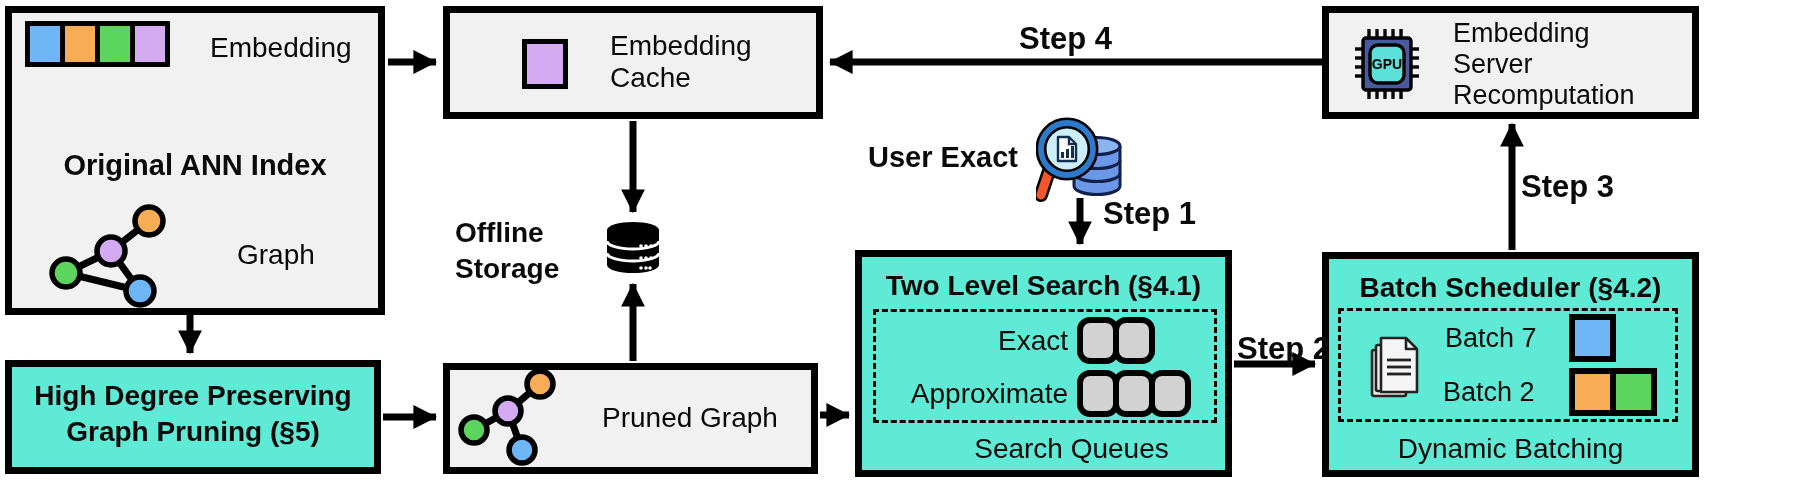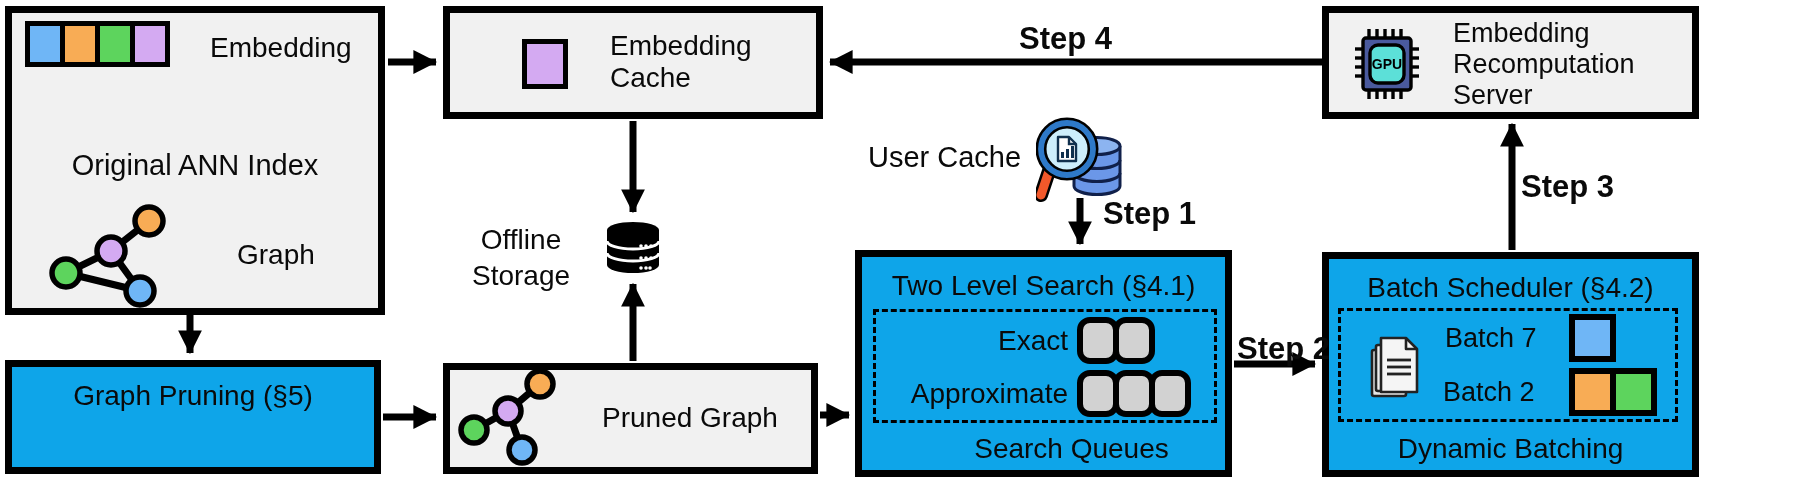--- a/index.html
+++ b/index.html
@@ -2,23 +2,23 @@
 <html><head>
 <meta charset="utf-8">
 <style>
   html,body{margin:0;padding:0;background:#ffffff;}
   #canvas{
     position:relative;width:1754px;height:481px;background:#ffffff;overflow:hidden;
     font-family:"Liberation Sans", sans-serif;color:#0a0a0a;
   }
   .box{position:absolute;border:7px solid #000;box-sizing:border-box;}
   .bg-light{background:#f1f1f1;}
-  .bg-gray{background:#0ea5e9;}
+  .bg-gray{background:#5eead4;}
   .lbl{position:absolute;font-size:28px;line-height:1.15;white-space:nowrap;}
-  .bold{font-weight:normal;}
+  .bold{font-weight:bold;}
   .center{text-align:center;}
   .step{position:absolute;font-size:31px;font-weight:bold;white-space:nowrap;}
   .wires{position:absolute;left:0;top:0;}
   
   .emb-strip{position:absolute;display:flex;}
   .emb-cell{width:40px;height:46px;border:5px solid #000;box-sizing:border-box;margin-left:-5px;}
   .emb-cell:first-child{margin-left:0;}
   
   .tls-row{display:flex;align-items:center;height:53px;}
   .tls-label{display:inline-block;width:192px;text-align:right;font-size:28px;}
@@ -82,21 +82,21 @@
   </div>
 
   <div class="box bg-light" style="left:443px;top:6px;width:380px;height:113px;">
     <div style="position:absolute;left:72px;top:26px;width:46px;height:50px;background:#d4aaf2;border:5px solid #000;box-sizing:border-box;"></div>
     <div class="lbl" style="left:160px;top:17px;">
       <div>Embedding</div>
       <div>Cache</div>
     </div>
   </div>
 
-  <div class="lbl bold" style="left:455px;top:215px;width:132px;text-align:center;line-height:1.28;margin-top:7px;">
+  <div class="lbl bold" style="left:455px;top:215px;width:132px;text-align:left;line-height:1.28;">
     <div>Offline</div>
     <div>Storage</div>
   </div>
   <svg class="icon" style="left:605px;top:220px;" width="56" height="56" viewBox="0 0 56 56">
     <path d="M2,10 v35 a26,8 0 0 0 52,0 V10" fill="#000"></path>
     <ellipse cx="28" cy="10" rx="26" ry="8" fill="#000"></ellipse>
     <path d="M2,21 a26,8 0 0 0 52,0" fill="none" stroke="#fff" stroke-width="3"></path>
     <path d="M2,33 a26,8 0 0 0 52,0" fill="none" stroke="#fff" stroke-width="3"></path>
     <g fill="#fff">
       <circle cx="36" cy="26" r="1.8"></circle>
@@ -106,20 +106,21 @@
         <circle cx="41" cy="38" r="1.8"></circle>
         <circle cx="46" cy="38" r="1.8"></circle>
       <circle cx="36" cy="48" r="1.8"></circle>
         <circle cx="41" cy="48" r="1.8"></circle>
         <circle cx="45" cy="48" r="1.8"></circle>
     </g>
   </svg>
 
   <div class="box bg-gray" style="left:5px;top:360px;width:376px;height:114px;">
     <div class="lbl bold center" style="left:0;top:11px;width:362px;line-height:1.3;">
+      <div>High Degree Preserving</div>
       <div>Graph Pruning (§5)</div>
     </div>
   </div>
 
   <div class="box bg-light" style="left:443px;top:363px;width:375px;height:111px;">
     <svg class="icon" style="left:8px;top:-2px;" width="122" height="102" viewBox="0 0 122 102">
       <g stroke="#000" stroke-width="7" stroke-linecap="round">
         <line x1="50" y1="43" x2="82" y2="16"></line>
         <line x1="50" y1="43" x2="16" y2="62"></line>
         <line x1="50" y1="43" x2="64" y2="82"></line>
@@ -127,21 +128,21 @@
       <g stroke="#000" stroke-width="5.5">
         <circle cx="82" cy="16" r="13" fill="#f8ac55"></circle>
         <circle cx="50" cy="43" r="13" fill="#d4aaf2"></circle>
         <circle cx="16" cy="62" r="13" fill="#5dd45d"></circle>
         <circle cx="64" cy="82" r="13" fill="#6fb6f6"></circle>
       </g>
     </svg>
     <div class="lbl" style="left:152px;top:32px;">Pruned Graph</div>
   </div>
 
-  <div class="lbl bold" style="left:868px;top:141px;font-size:29px;">User Cache</div>
+  <div class="lbl bold" style="left:868px;top:141px;font-size:29px;">User Exact</div>
   <svg class="icon" style="left:1036px;top:114px;" width="92" height="96" viewBox="0 0 92 96">
 
     <g>
       <path d="M38,32 v40 a23,8.5 0 0 0 46,0 V32" fill="#6b97e8" stroke="#10204a" stroke-width="3"></path>
       <path d="M38,46 a23,8.5 0 0 0 46,0" fill="none" stroke="#10204a" stroke-width="3"></path>
       <path d="M38,59 a23,8.5 0 0 0 46,0" fill="none" stroke="#10204a" stroke-width="3"></path>
       <ellipse cx="61" cy="32" rx="23" ry="8.5" fill="#8cb4f0" stroke="#10204a" stroke-width="3"></ellipse>
     </g>
 
     <line x1="13" y1="57" x2="5" y2="81" stroke="#000" stroke-width="14" stroke-linecap="round"></line>
@@ -228,22 +229,22 @@
           <line x1="59" y1="34" x2="68" y2="34"></line>
           <line x1="59" y1="43" x2="68" y2="43"></line>
           <line x1="59" y1="52" x2="68" y2="52"></line>
       </g>
       <rect x="12" y="14" width="48" height="52" rx="3" fill="#4a5a9e" stroke="#000" stroke-width="3.4"></rect>
       <rect x="19" y="21" width="34" height="38" rx="8" fill="#5ce0d8" stroke="#000" stroke-width="3.4"></rect>
       <text x="36" y="45" text-anchor="middle" font-size="14" font-weight="bold" fill="#000">GPU</text>
     </svg>
     <div class="lbl" style="left:124px;top:5px;font-size:27px;line-height:1.14;">
       <div>Embedding</div>
+      <div>Server</div>
       <div>Recomputation</div>
-      <div>Server</div>
     </div>
   </div>
 
   <div class="step" style="left:1103px;top:196px;">Step 1</div>
   <div class="step" style="left:1237px;top:331px;">Step 2</div>
   <div class="step" style="left:1521px;top:169px;">Step 3</div>
   <div class="step" style="left:1019px;top:21px;">Step 4</div>
 
 </div>
 

